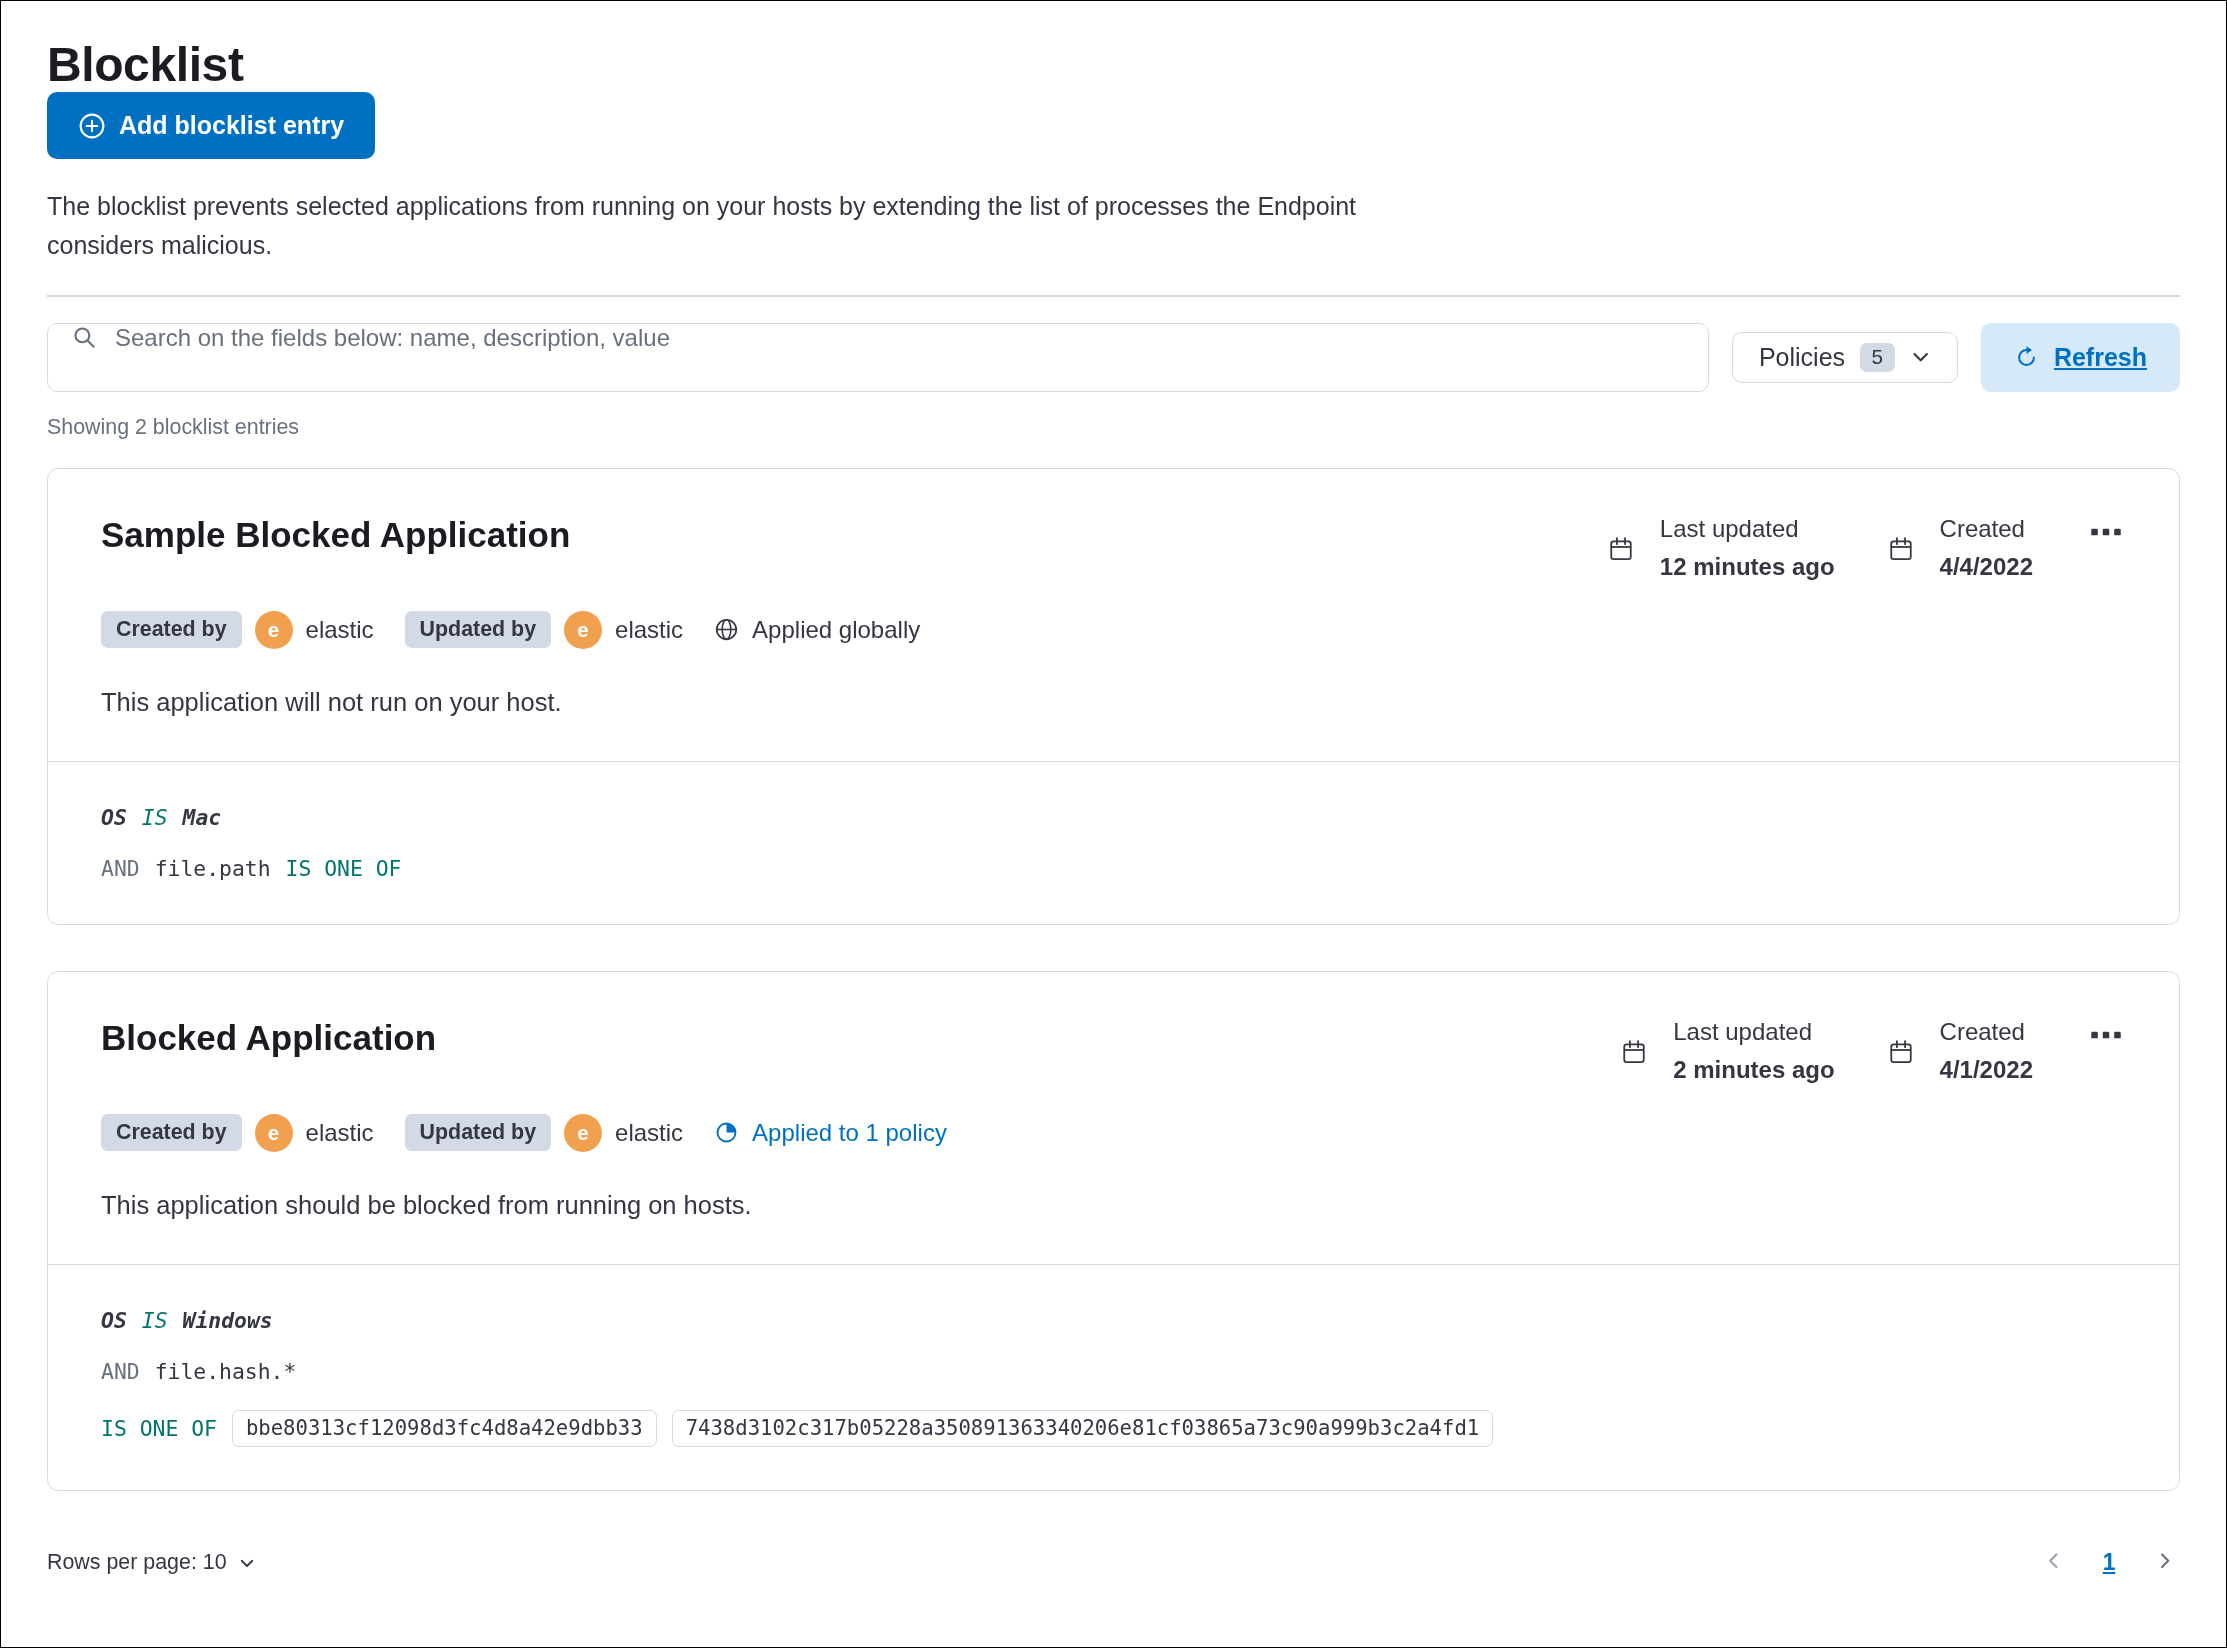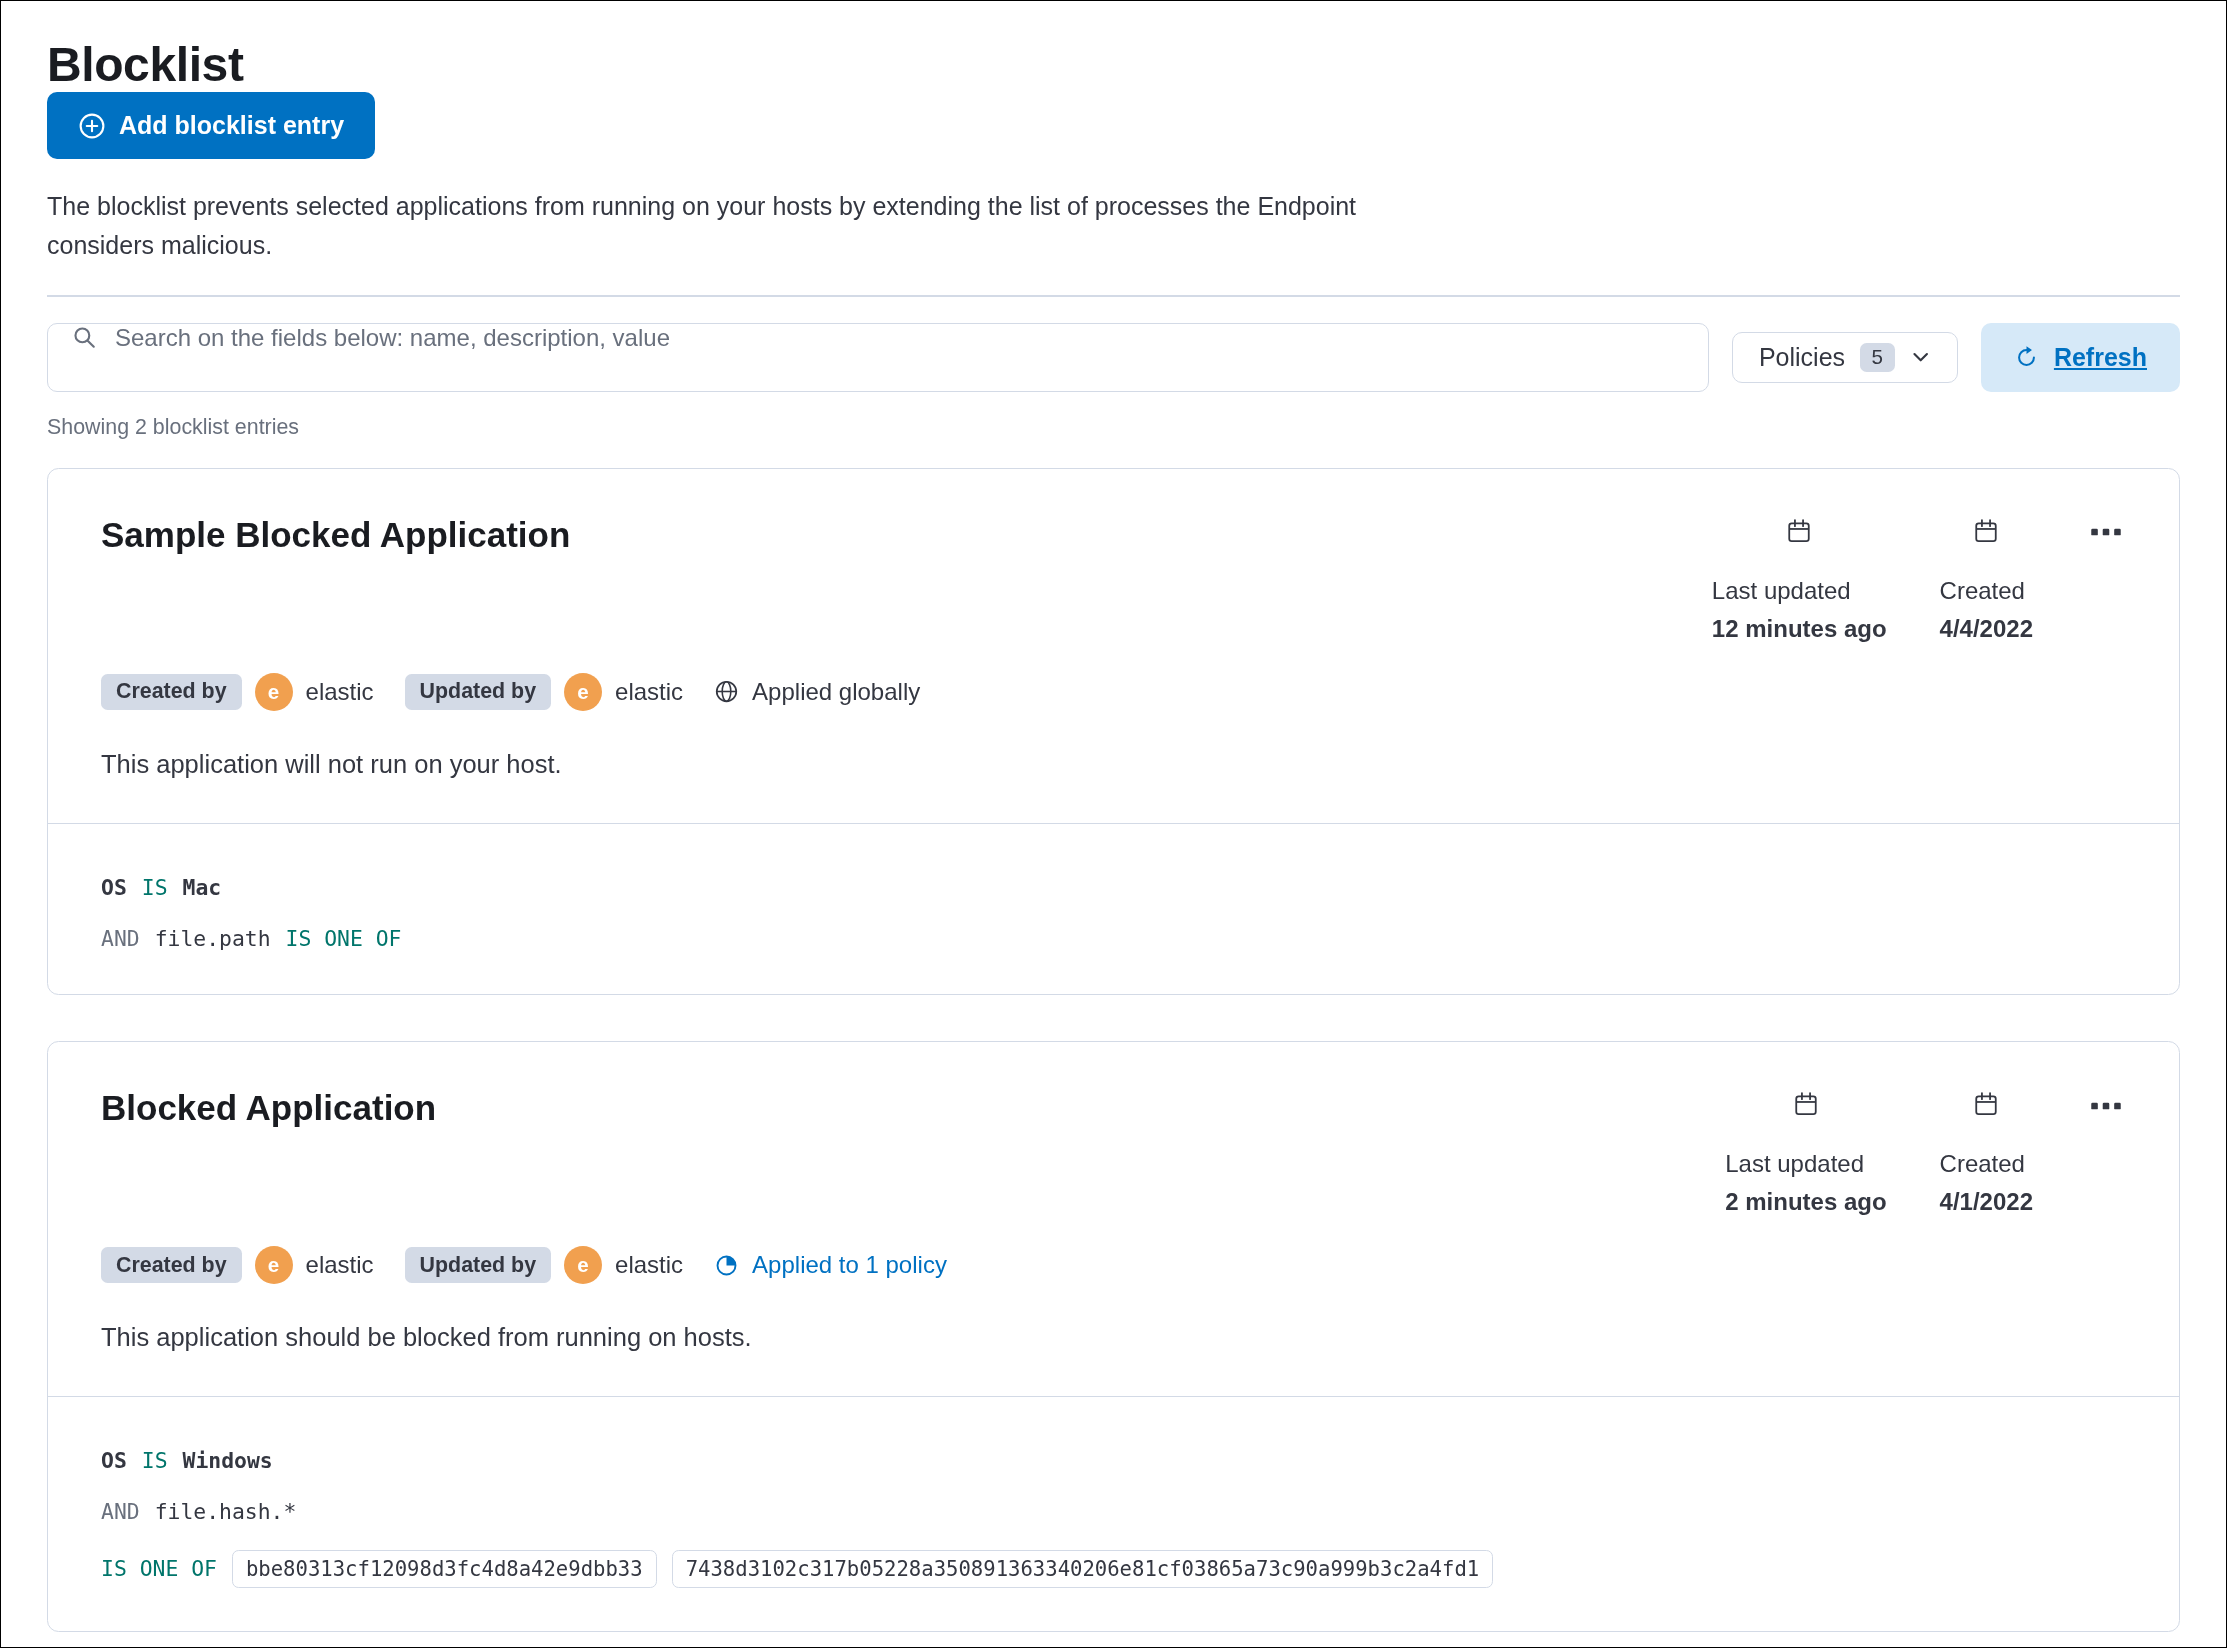--- a/index.html
+++ b/index.html
@@ -51,21 +51,21 @@
   .refresh-btn .label { text-decoration:underline; }
 
   .showing { margin-top:23px; font-size:21.4px; color:var(--subdued,#69707D); }
 
   .card { margin-top:28px; border:1.6px solid var(--border,#D3DAE6); border-radius:11.5px; background:#fff; }
   .card + .card { margin-top:46px; }
   .card-top { padding:46px 53px 44px; }
   .card-head { display:flex; justify-content:space-between; align-items:flex-start; }
   .card-title { font-size:35px; font-weight:700; color:var(--heading,#1a1c21); }
   .card-meta { display:flex; align-items:flex-start; gap:53px; }
-  .meta-block { display:flex; gap:33px;flex-direction:column; }
+  .meta-block { display:flex; gap:26px; }
   .meta-block .icon { margin-top:3.3px; color:var(--text,#343741); }
   .meta-text { display:flex; flex-direction:column; gap:10px; font-size:24px; }
   .meta-value { font-weight:700; }
   .dots-btn { padding:10px 5px; color:var(--text,#343741); }
 
   .badges-row { display:flex; align-items:center; gap:31px; margin-top:30px; }
   .badge-group { display:flex; align-items:center; gap:13px; }
   .label-badge { background:var(--badge-bg,#D3DAE6); border-radius:6.6px; padding:5.8px 15px; font-size:21.4px; font-weight:600; color:var(--text,#343741); }
   .avatar {
     width:38px; height:38px; border-radius:50%; background:var(--avatar-bg,#F1A04F);
@@ -81,21 +81,21 @@
   .applied.policy .partial { display:inline-flex; }
 
   .card-desc { margin-top:39px; font-size:25.5px; }
 
   .criteria {
     border-top:1.6px solid var(--border,#D3DAE6); padding:43px 53px;
     font-family:"DejaVu Sans Mono","Liberation Mono",monospace;
     font-size:21.4px; color:var(--text,#343741);
   }
   .criteria-line { display:flex; align-items:center; gap:15px; margin-top:26px; white-space:nowrap; }
-  .criteria-line:first-child { margin-top:8px; }
+  .criteria-line:first-child { margin-top:0;font-style:italic; }
   .tok-field { font-weight:700; }
   .tok-op { color:var(--success,#00756B); }
   .tok-conn { color:var(--subdued,#69707D); }
   .tok-plain { color:var(--text,#343741); }
   .tok-box { border:1.6px solid var(--border,#D3DAE6); border-radius:6.6px; padding:5.8px 13px; font-size:20.6px; }
 
   .footer { display:flex; justify-content:space-between; align-items:center; margin-top:53px; }
   .rows-btn { display:flex; align-items:center; gap:11.5px; font-size:21.4px; color:var(--text,#343741); }
   .pagination { display:flex; align-items:center; gap:25px; }
   .page-prev { color:#9AA2B1; padding:5px; }

